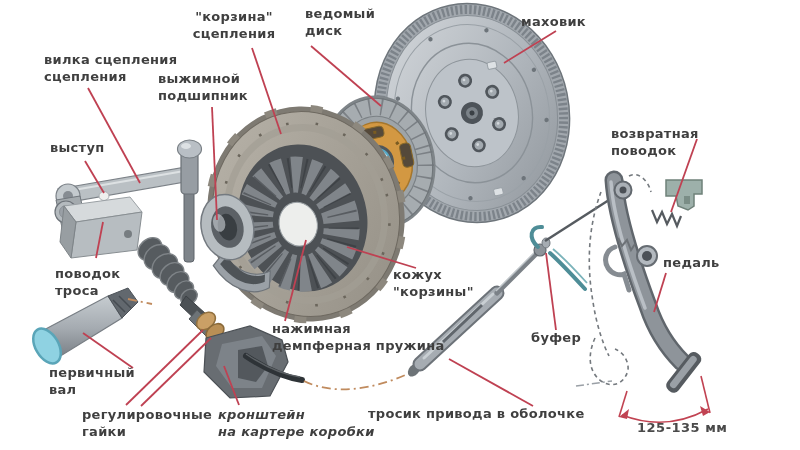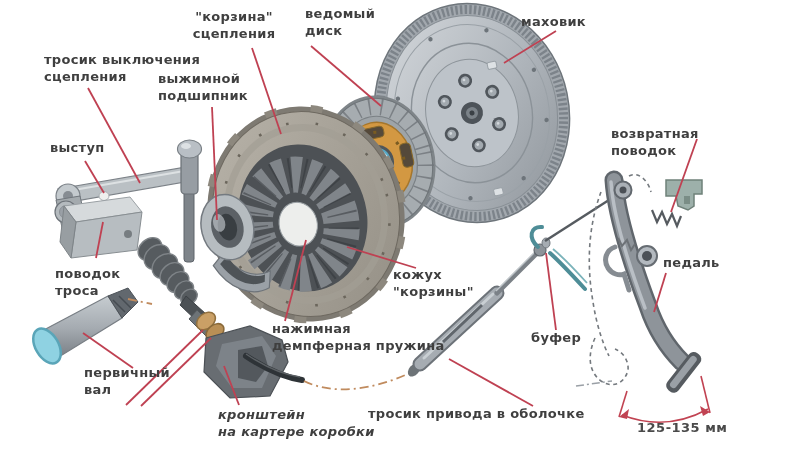--- a/index.html
+++ b/index.html
@@ -265,21 +265,21 @@
         <div>сцепления</div>
       </div>
       <div class="label" style="left: 297px; top: 5px; margin-left: 8px;">
         <div>ведомый</div>
         <div>диск</div>
       </div>
       <div class="label" style="left: 521px; top: 13px;">
         <div>маховик</div>
       </div>
       <div class="label" style="left: 44px; top: 51px;">
-        <div>тросик выключения</div>
+        <div>вилка сцепления</div>
         <div>сцепления</div>
       </div>
       <div class="label" style="left: 158px; top: 70px;">
         <div>выжимной</div>
         <div>подшипник</div>
       </div>
       <div class="label" style="left: 50px; top: 139px;">
         <div>выступ</div>
       </div>
       <div class="label" style="left: 611px; top: 125px;">
@@ -297,23 +297,27 @@
         <div>кожух</div>
         <div>"корзины"</div>
       </div>
       <div class="label" style="left: 272px; top: 320px;">
         <div>нажимная</div>
         <div>демпферная пружина</div>
       </div>
       <div class="label" style="left: 531px; top: 329px;">
         <div>буфер</div>
       </div>
-      <div class="label" style="left: 49px; top: 364px; margin-left: 35px;">
+      <div class="label" style="left: 49px; top: 364px;">
         <div>первичный</div>
         <div>вал</div>
+      </div>
+      <div class="label" style="left: 82px; top: 406px;">
+        <div>регулировочные</div>
+        <div>гайки</div>
       </div>
       <div class="label" style="left: 218px; top: 406px; font-style: italic;">
         <div>кронштейн</div>
         <div>на картере коробки</div>
       </div>
       <div class="label" style="left: 368px; top: 405px;">
         <div>тросик привода в оболочке</div>
       </div>
       <div class="label small" style="left: 637px; top: 419px;">
         <div>125-135 мм</div>

